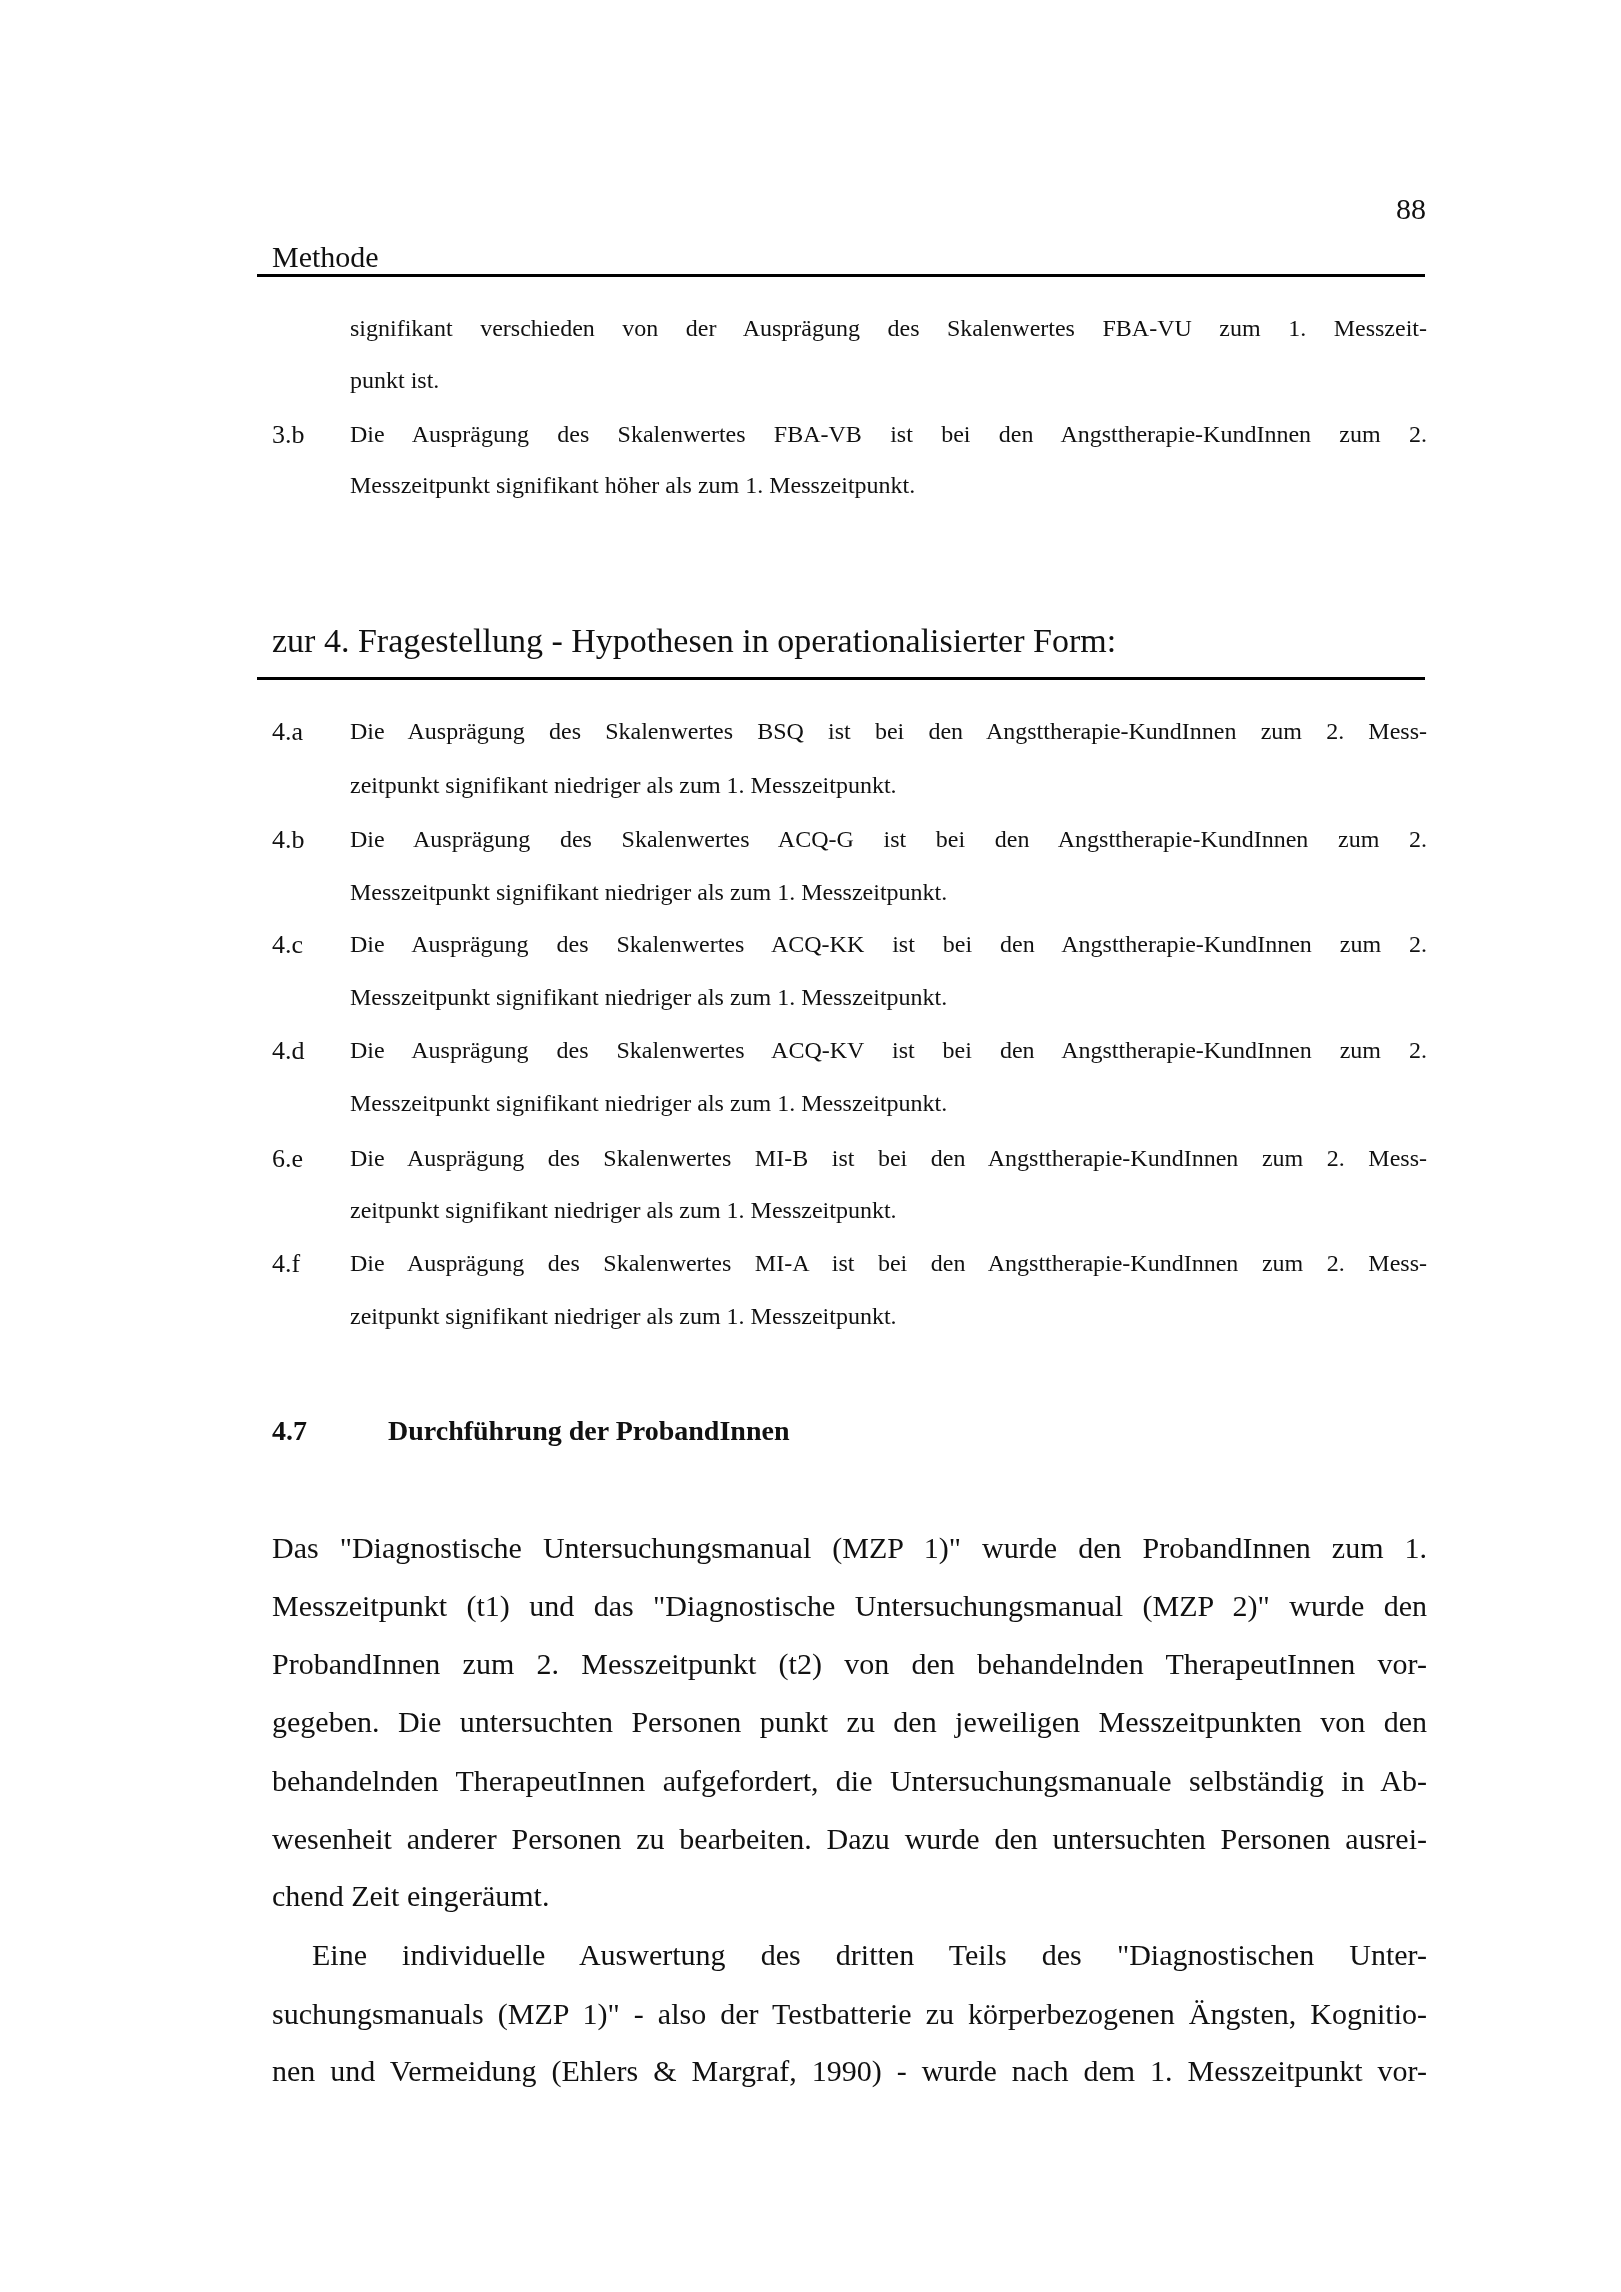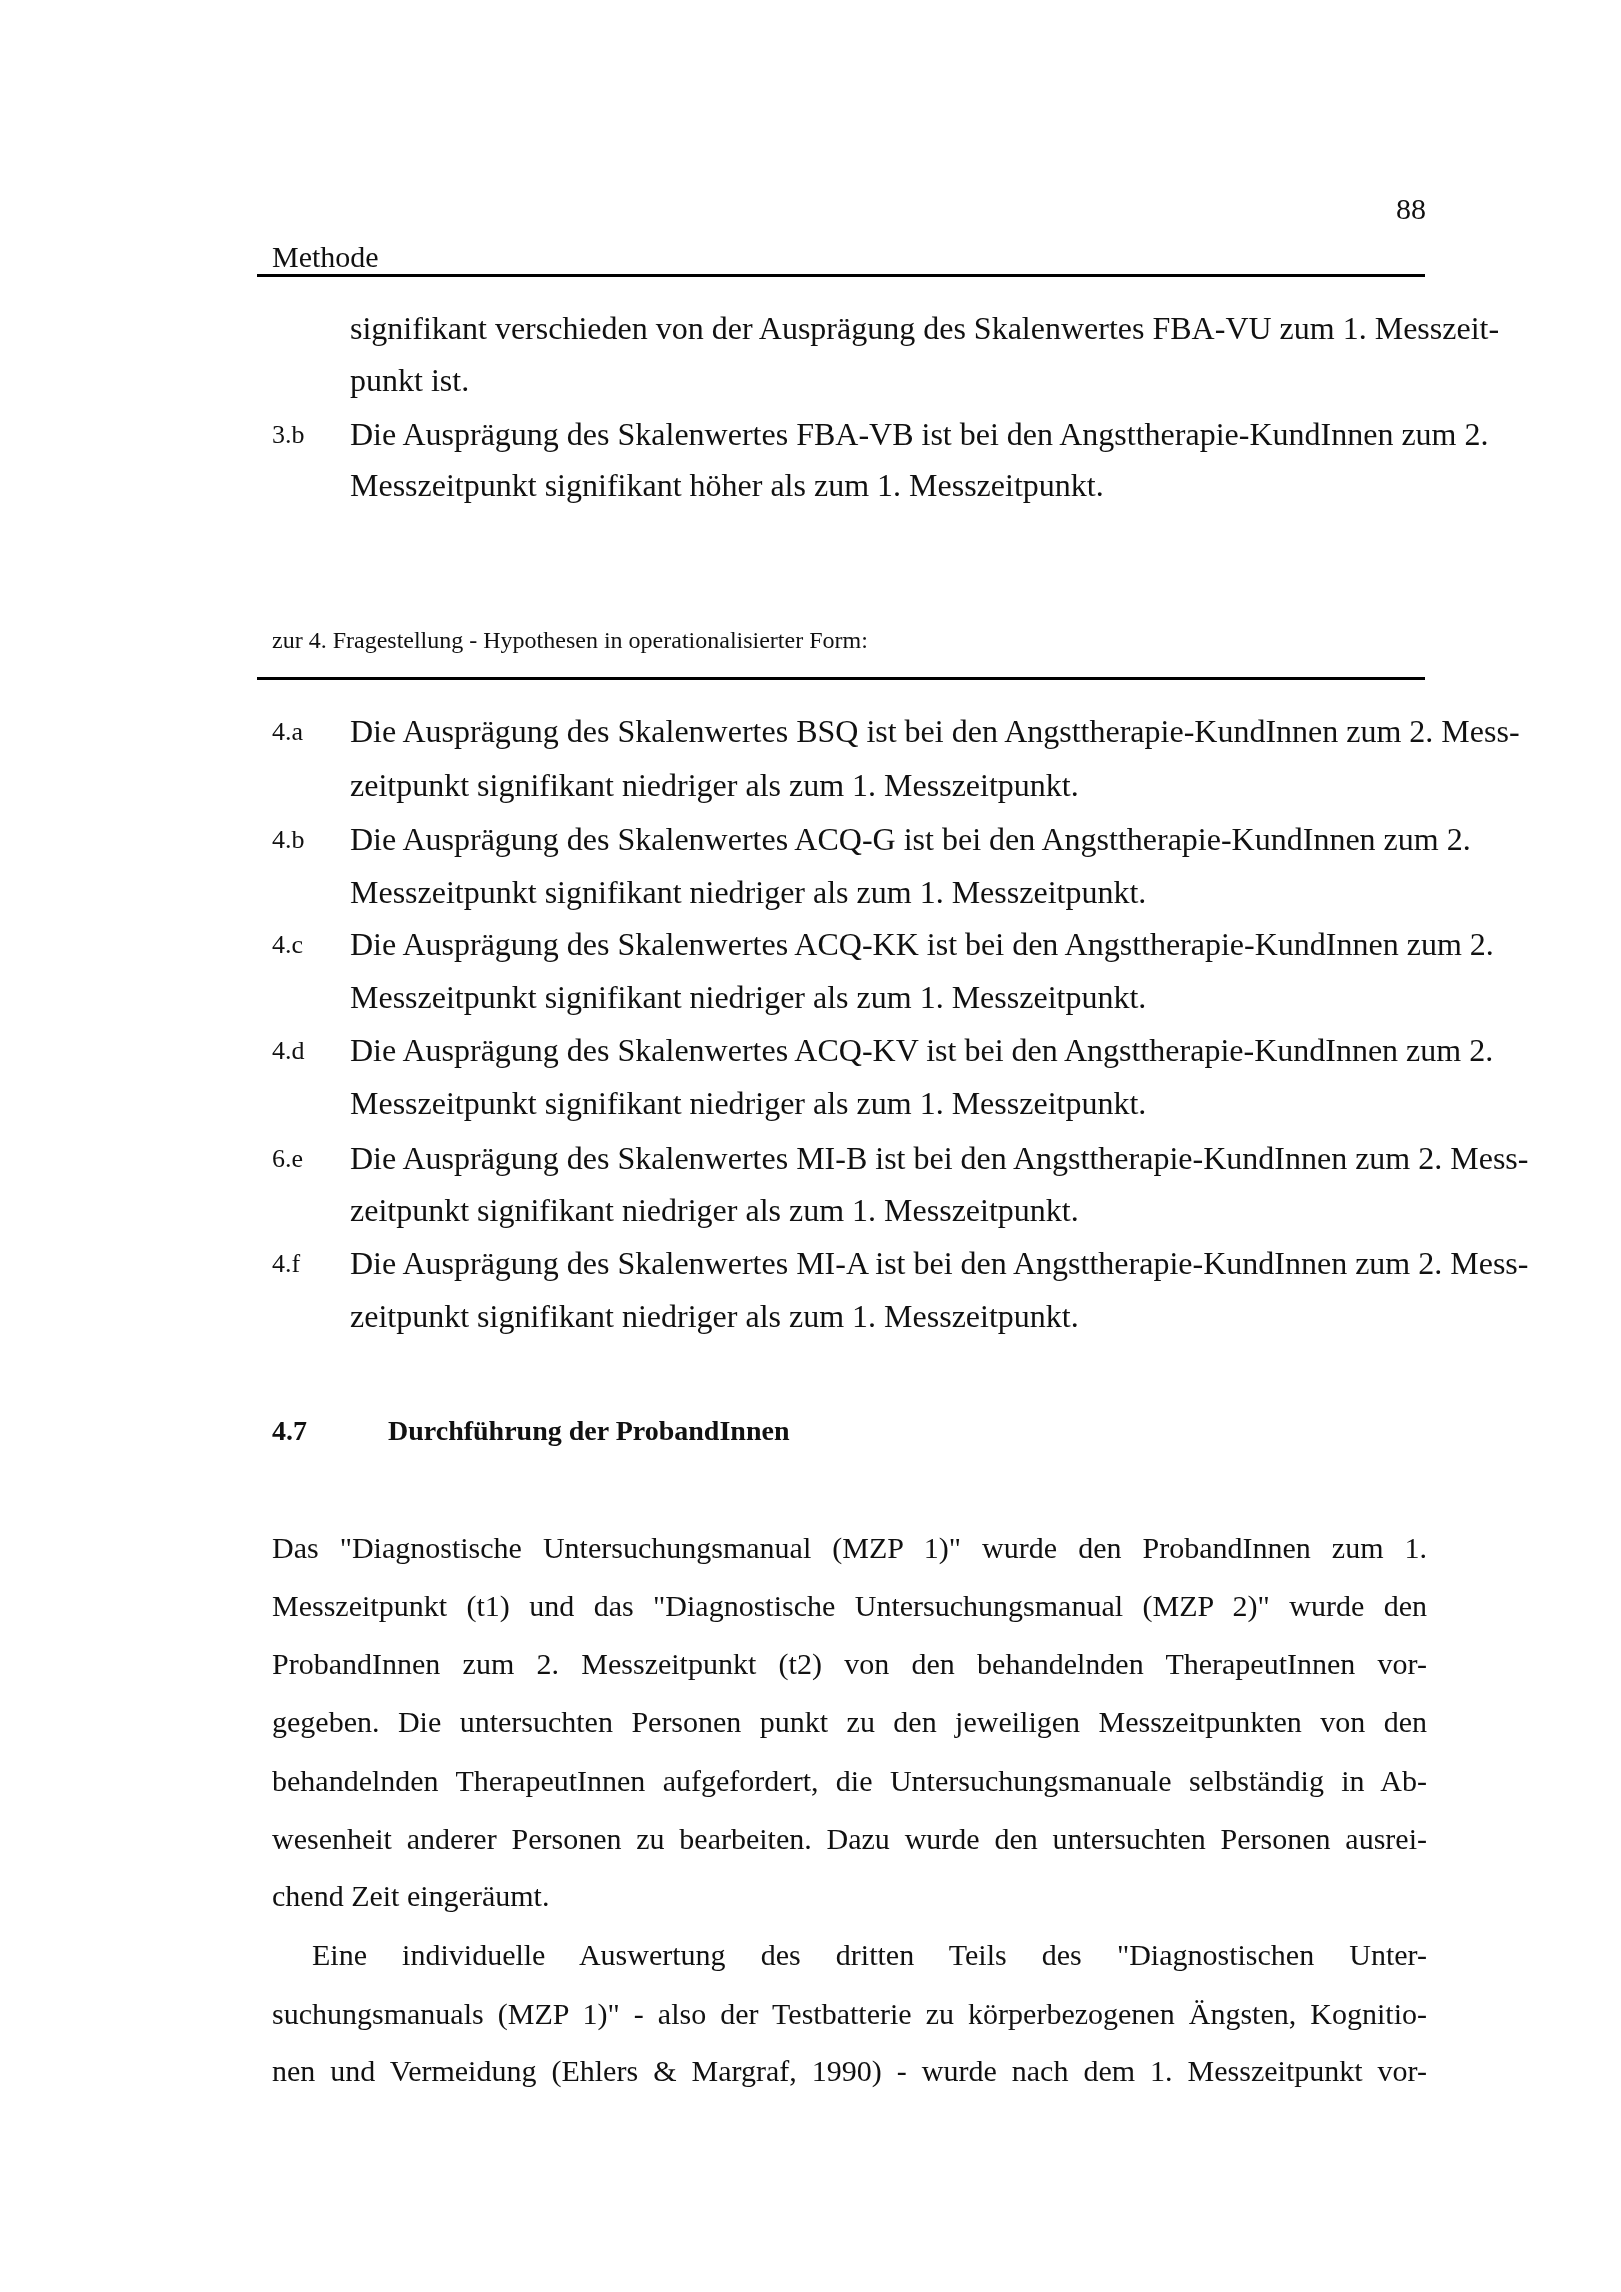--- a/index.html
+++ b/index.html
@@ -1,23 +1,23 @@
 <!DOCTYPE html>
 <html><head>
 <meta charset="utf-8">
 <style>
   html,body{margin:0;padding:0;background:#fff;}
   body{width:1621px;height:2293px;position:relative;overflow:hidden;font-family:"Liberation Serif",serif;color:#111;}
   .abs{position:absolute;white-space:nowrap;}
   .hdr{font-size:30px;}
   .rule{position:absolute;left:257px;width:1168px;height:2.9px;background:#000;}
-  .line{position:absolute;left:350px;width:1077px;text-align:justify;text-align-last:justify;white-space:nowrap;font-size:32px;line-height:29px;}
+  .line{position:absolute;left:350px;width:1077px;text-align:justify;text-align-last:justify;white-space:nowrap;font-size:24px;line-height:29px;}
   .line.last{text-align-last:left;}
   .lbl{position:absolute;left:272px;font-size:26px;line-height:29px;}
-  .sub{position:absolute;left:272px;font-size:24px;line-height:35px;}
+  .sub{position:absolute;left:272px;font-size:34px;line-height:35px;}
   .h2{position:absolute;font-size:28px;font-weight:bold;line-height:33px;}
   .p{position:absolute;left:272px;width:1155px;text-align:justify;text-align-last:justify;white-space:nowrap;font-size:30px;line-height:35px;}
   .p.last{text-align-last:left;}
   .p.indent{left:312px;width:1115px;}
 </style>
 </head>
 <body>
 
 <div class="abs hdr" style="left:272px;top:198px;margin-top:42px;">Methode</div>
 <div class="abs hdr" style="left:1396px;top:192px;">88</div>

